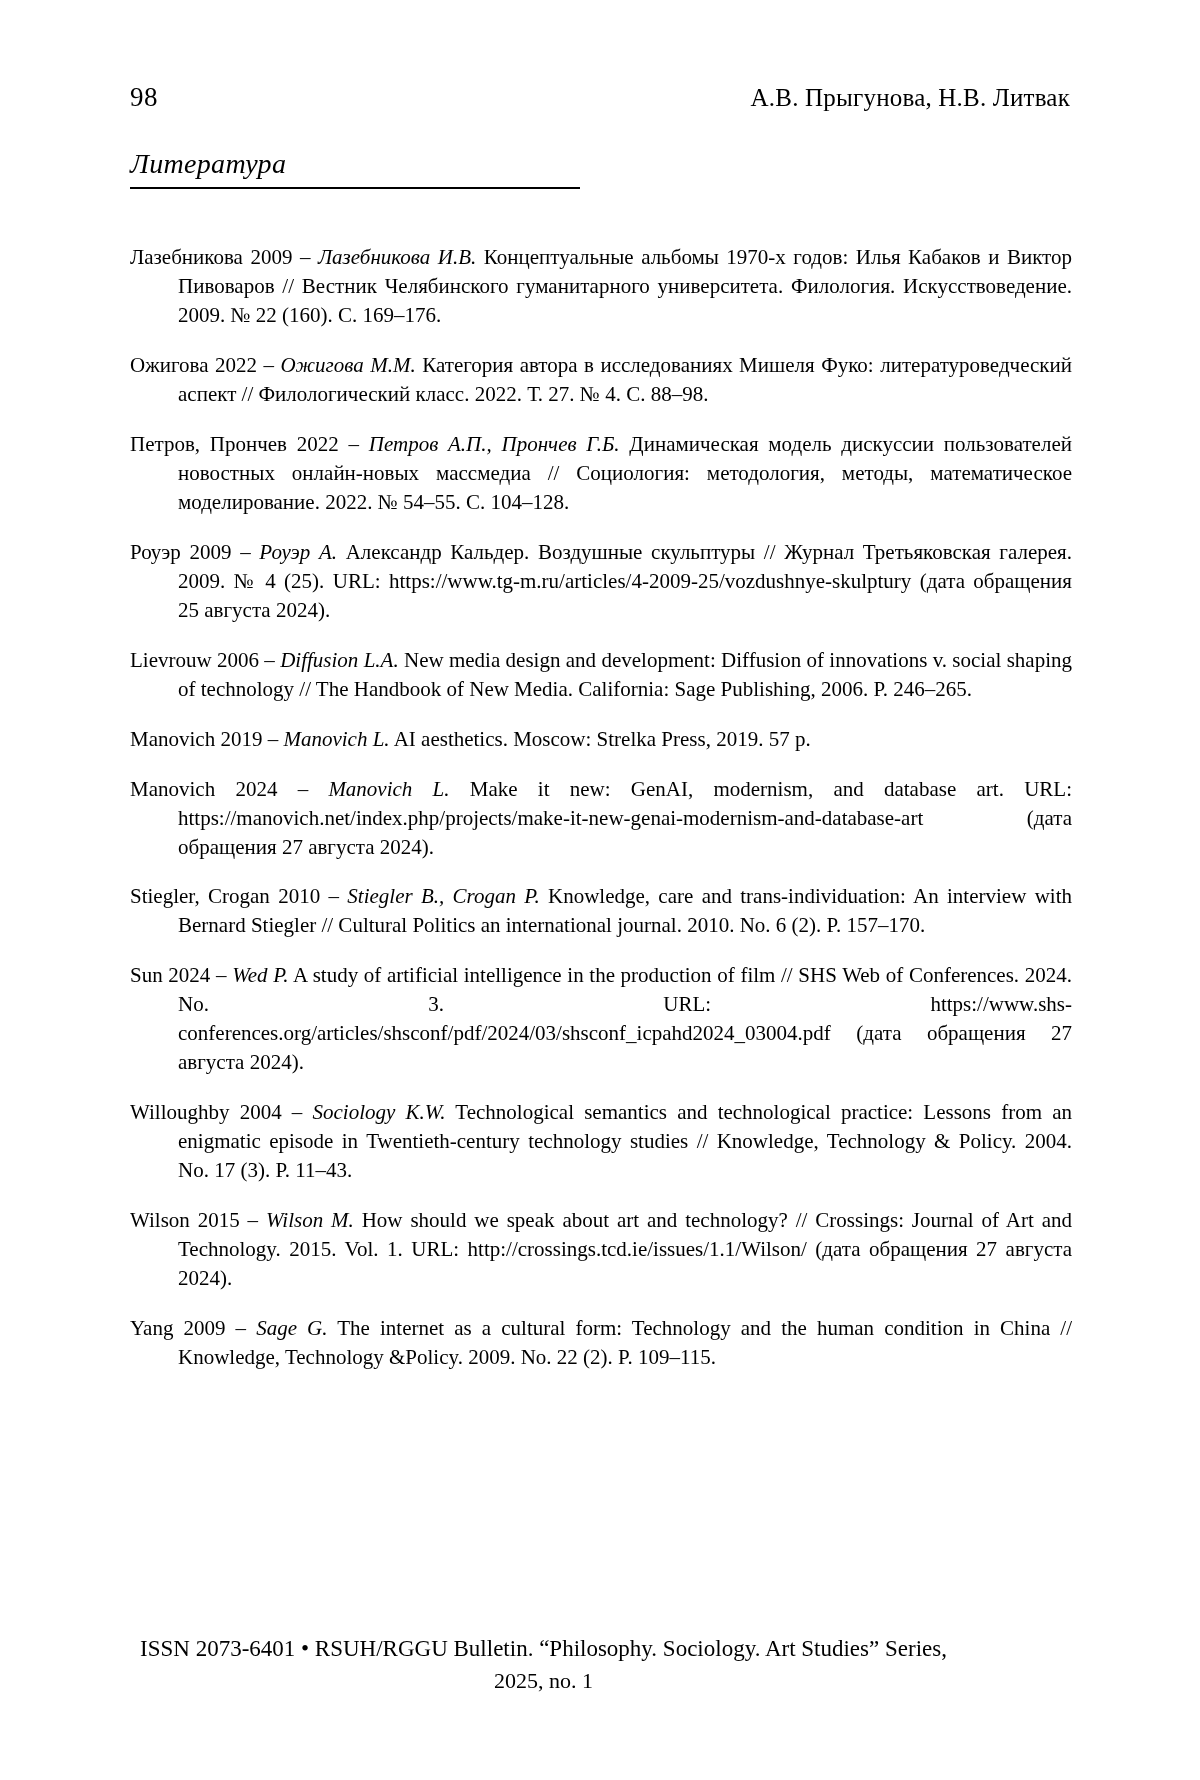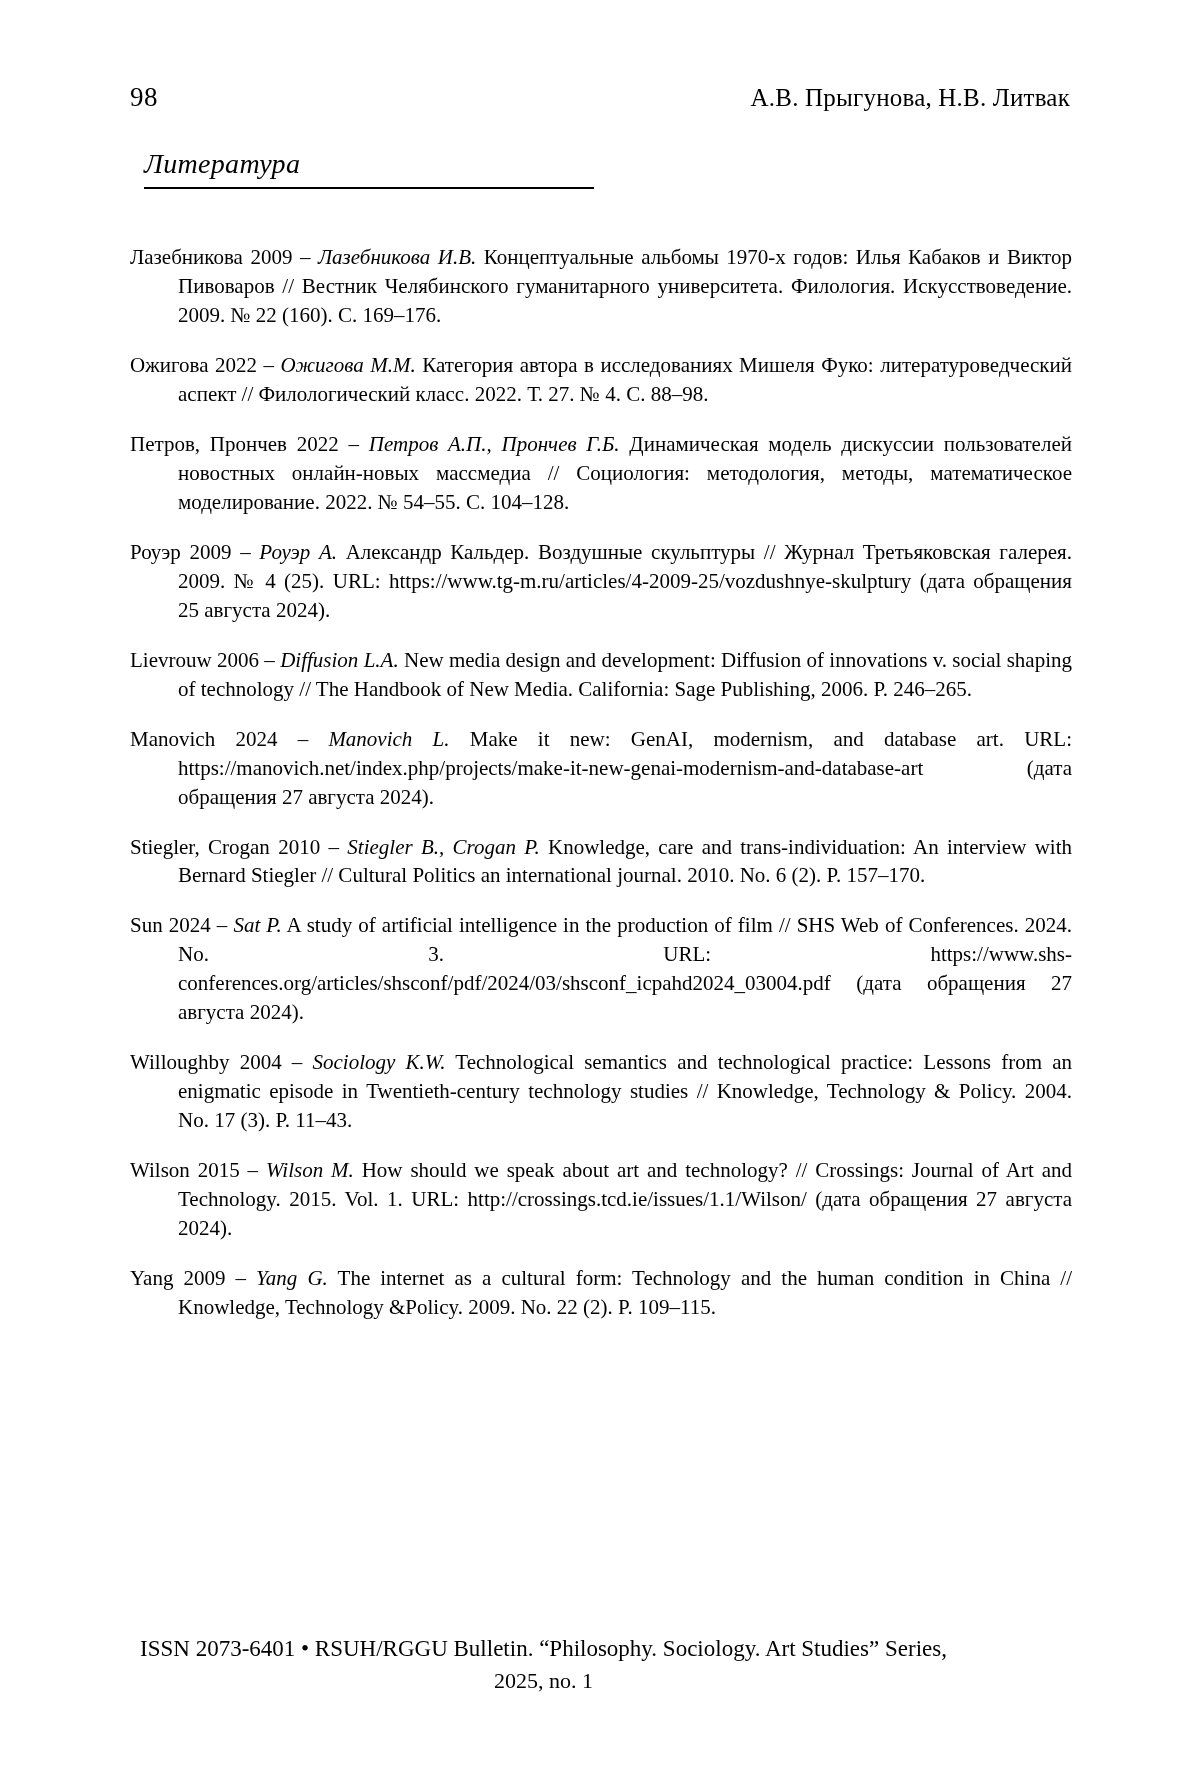--- a/index.html
+++ b/index.html
@@ -37,21 +37,21 @@
   .page-number {
     font-size: 27px;
     letter-spacing: 0.5px;
   }
   .authors {
     font-size: 25px;
     letter-spacing: 0.2px;
   }
   .section-title-wrap {
     position: absolute;
-    left: 144px;
+    left: 130px;
     top: 148px;
     width: 450px;
   }
   .section-title {
     font-style: italic;
     font-size: 28px;
     letter-spacing: 0.3px;
     padding-bottom: 7px;
   }
   .rule {
@@ -100,26 +100,27 @@
     <div class="section-title">Литература</div>
     <div class="rule"></div>
   </div>
 
   <div class="refs">
       <p class="ref">Лазебникова 2009 – <i>Лазебникова И.В.</i> Концептуальные альбомы 1970-х годов: Илья Кабаков и Виктор Пивоваров // Вестник Челябинского гуманитарного университета. Филология. Искусствоведение. 2009. № 22 (160). С. 169–176.</p>
       <p class="ref">Ожигова 2022 – <i>Ожигова М.М.</i> Категория автора в исследованиях Мишеля Фуко: литературоведческий аспект // Филологический класс. 2022. Т. 27. № 4. С. 88–98.</p>
       <p class="ref">Петров, Прончев 2022 – <i>Петров А.П., Прончев Г.Б.</i> Динамическая модель дискуссии пользователей новостных онлайн-новых массмедиа // Социология: методология, методы, математическое моделирование. 2022. № 54–55. С. 104–128.</p>
       <p class="ref">Роуэр 2009 – <i>Роуэр А.</i> Александр Кальдер. Воздушные скульптуры // Журнал Третьяковская галерея. 2009. № 4 (25). URL: https://www.tg-m.ru/articles/4-2009-25/vozdushnye-skulptury (дата обращения 25 августа 2024).</p>
       <p class="ref">Lievrouw 2006 – <i>Diffusion L.A.</i> New media design and development: Diffusion of innovations v. social shaping of technology // The Handbook of New Media. California: Sage Publishing, 2006. P. 246–265.</p>
+      <p class="ref">Manovich 2019 – <i>Manovich L.</i> AI aesthetics. Moscow: Strelka Press, 2019. 57 p.</p>
       <p class="ref">Manovich 2024 – <i>Manovich L.</i> Make it new: GenAI, modernism, and database art. URL: https://manovich.net/index.php/projects/make-it-new-genai-modernism-and-database-art (дата обращения 27 августа 2024).</p>
       <p class="ref">Stiegler, Crogan 2010 – <i>Stiegler B., Crogan P.</i> Knowledge, care and trans-individuation: An interview with Bernard Stiegler // Cultural Politics an international journal. 2010. No. 6 (2). P. 157–170.</p>
-      <p class="ref">Sun 2024 – <i>Sat P.</i> A study of artificial intelligence in the production of film // SHS Web of Conferences. 2024. No. 3. URL: https://www.shs-conferences.org/articles/shsconf/pdf/2024/03/shsconf_icpahd2024_03004.pdf (дата обращения 27 августа 2024).</p>
+      <p class="ref">Sun 2024 – <i>Wed P.</i> A study of artificial intelligence in the production of film // SHS Web of Conferences. 2024. No. 3. URL: https://www.shs-conferences.org/articles/shsconf/pdf/2024/03/shsconf_icpahd2024_03004.pdf (дата обращения 27 августа 2024).</p>
       <p class="ref">Willoughby 2004 – <i>Sociology K.W.</i> Technological semantics and technological practice: Lessons from an enigmatic episode in Twentieth-century technology studies // Knowledge, Technology &amp; Policy. 2004. No. 17 (3). P. 11–43.</p>
       <p class="ref">Wilson 2015 – <i>Wilson M.</i> How should we speak about art and technology? // Crossings: Journal of Art and Technology. 2015. Vol. 1. URL: http://crossings.tcd.ie/issues/1.1/Wilson/ (дата обращения 27 августа 2024).</p>
-      <p class="ref">Yang 2009 – <i>Yang G.</i> The internet as a cultural form: Technology and the human condition in China // Knowledge, Technology &amp;Policy. 2009. No. 22 (2). P. 109–115.</p>
+      <p class="ref">Yang 2009 – <i>Sage G.</i> The internet as a cultural form: Technology and the human condition in China // Knowledge, Technology &amp;Policy. 2009. No. 22 (2). P. 109–115.</p>
     </div>
 
   <div class="footer">
     <div>ISSN 2073-6401 • RSUH/RGGU Bulletin. “Philosophy. Sociology. Art Studies” Series,</div>
     <div class="footer-line2">2025, no. 1</div>
   </div>
 
 </div>
 
 </body></html>

